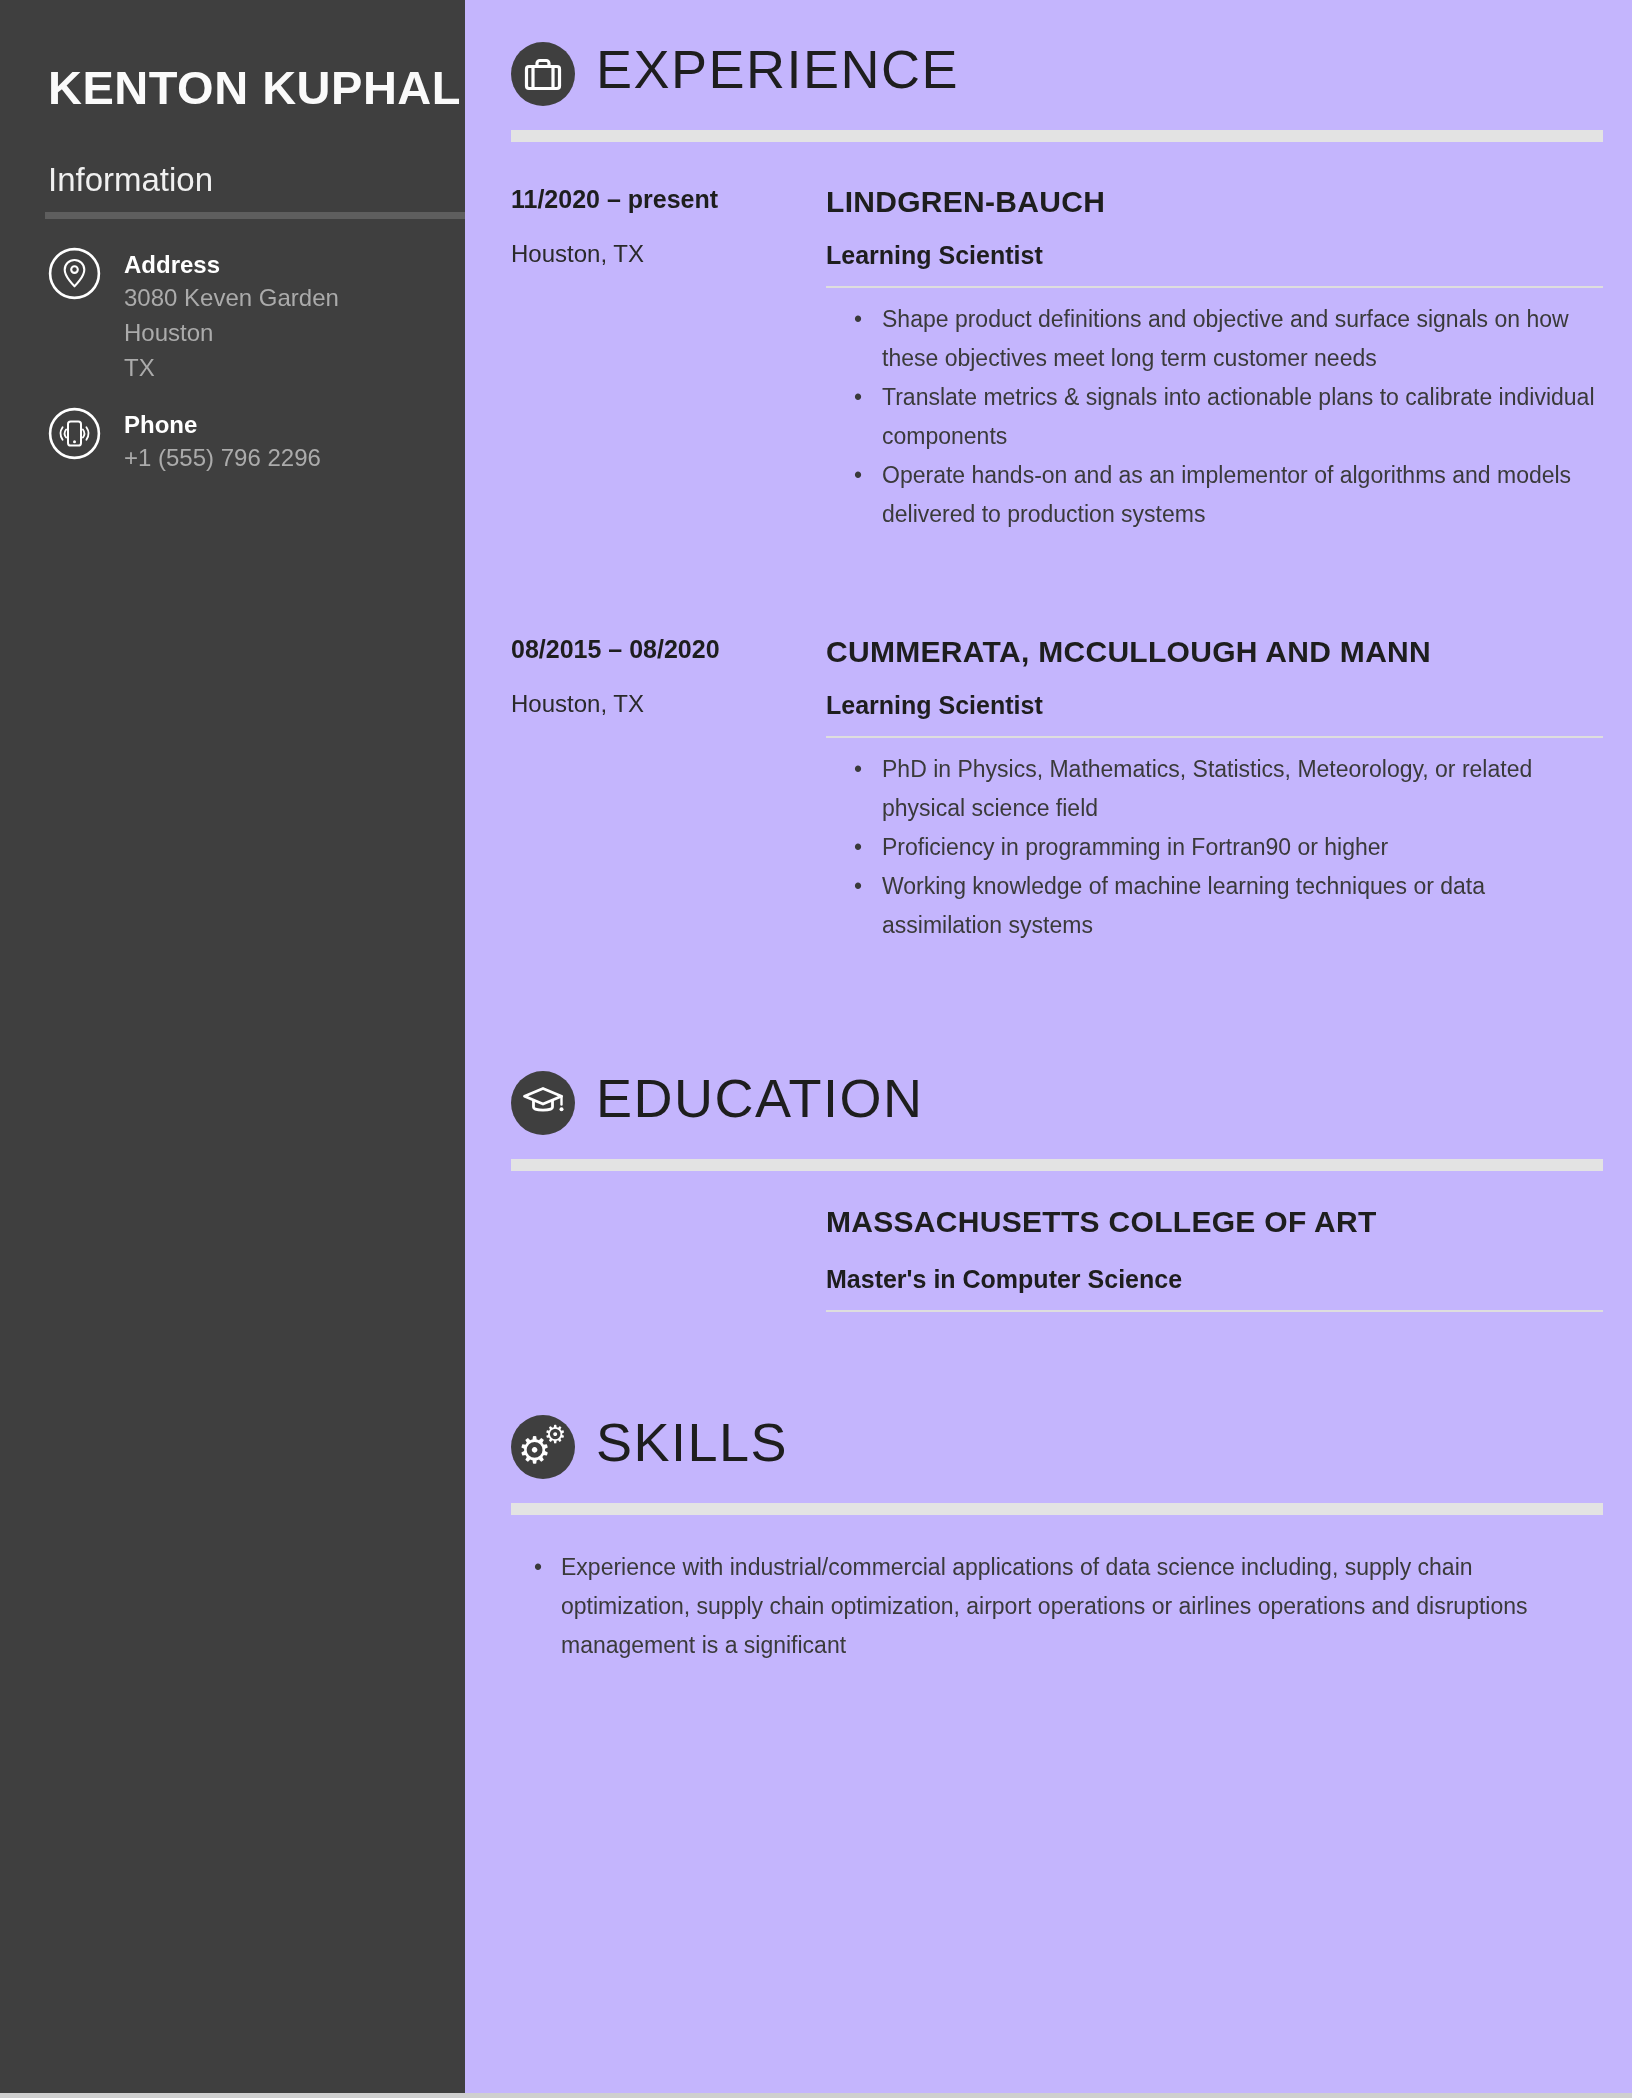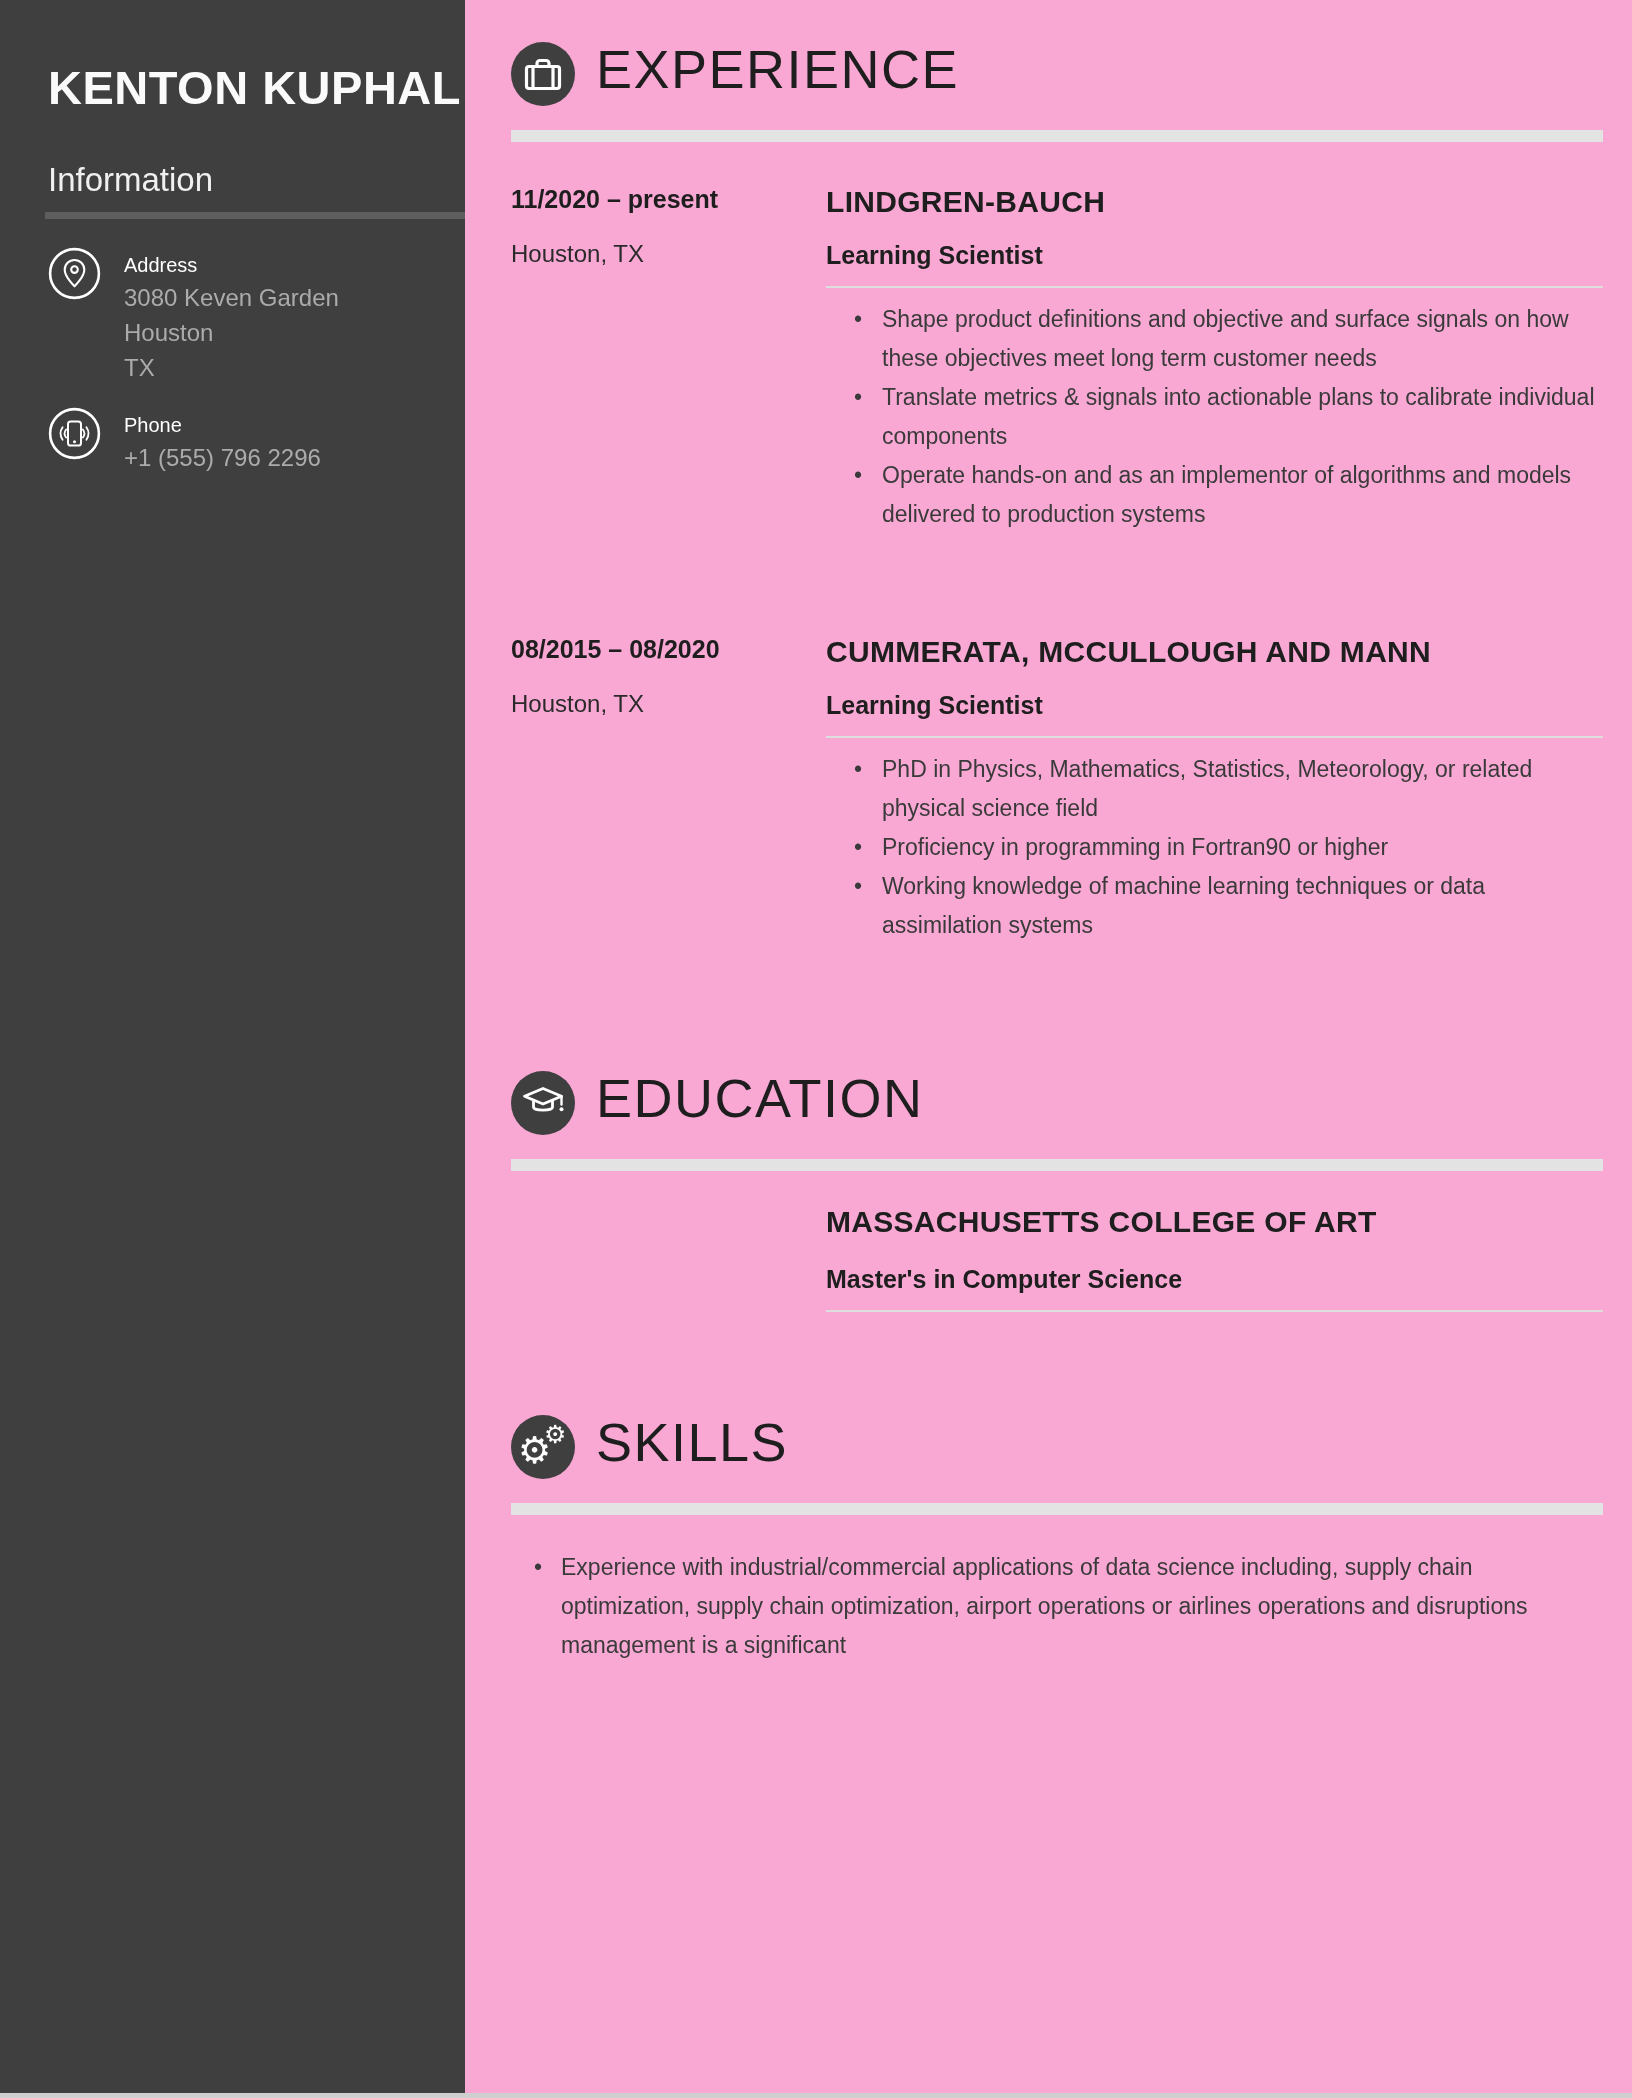--- a/index.html
+++ b/index.html
@@ -3,21 +3,21 @@
 <meta charset="utf-8">
 <style>
   * { margin:0; padding:0; box-sizing:border-box; }
   html,body { background:#e8e8e8; }
   body { font-family:"Liberation Sans","DejaVu Sans",sans-serif; }
 
   .page{
     position:relative;
     width:1632px; height:2098px;
     margin:0 auto;
-    background:#f9a8d4;
+    background:#c4b5fd;
     overflow:hidden;
   }
   .page::after{
     content:"";
     position:absolute; left:0; right:0; bottom:0;
     height:5px; background:#cfcfcf;
   }
 
   
   .sidebar{
@@ -35,21 +35,21 @@
     margin-top:44px;
     font-size:33px; font-weight:400; color:#f0f0f0; line-height:1.2;
   }
   .sidebar-divider{
     height:7px; background:#5e5e5e;
     margin:12px 0 0 -3px;
   }
   .contact-row{ display:flex; gap:23px; margin-top:28px; }
   .contact-row.phone-row{ margin-top:22px; }
   .outline-icon{ flex:0 0 auto; width:53px; height:53px; }
-  .contact-label{ font-size:20px; font-weight:400; color:#ffffff; line-height:30px; margin-top:3px; }
+  .contact-label{ font-size:24px; font-weight:700; color:#ffffff; line-height:30px; margin-top:3px; }
   .contact-value{ font-size:24px; font-weight:400; color:#ababab; line-height:35px; }
   .contact-text .contact-value:first-of-type{ margin-top:6px; }
 
   
   .main{
     margin-left:465px;
     padding:42px 29px 0 46px;
   }
   .section-header{ display:flex; align-items:flex-start; gap:21px; }
   .section-icon{

